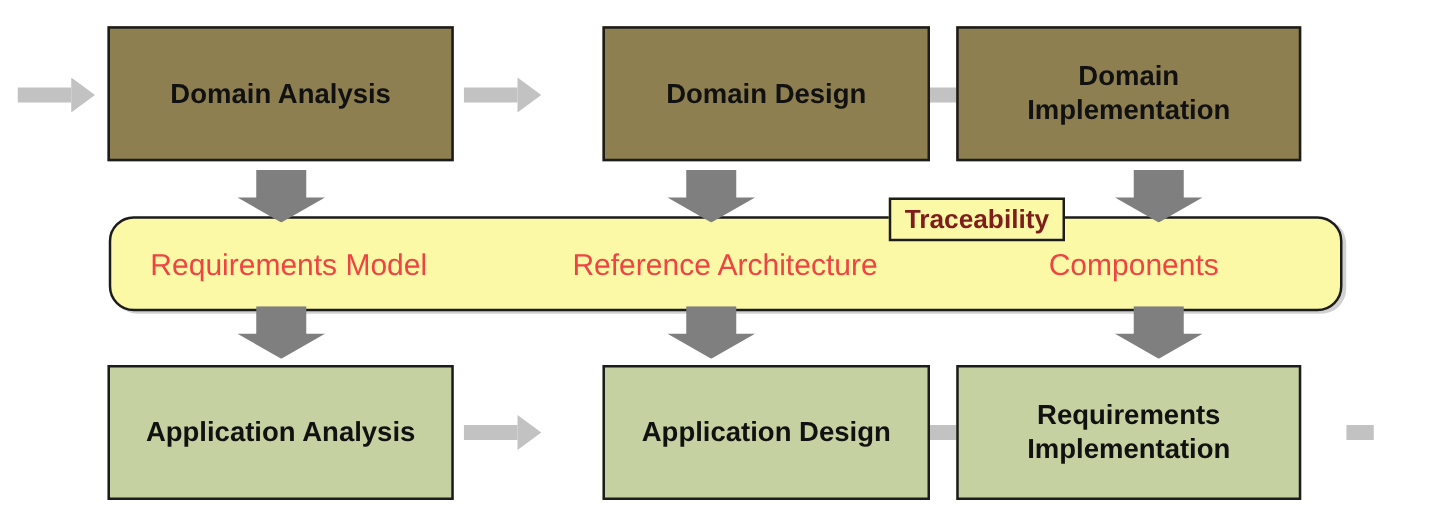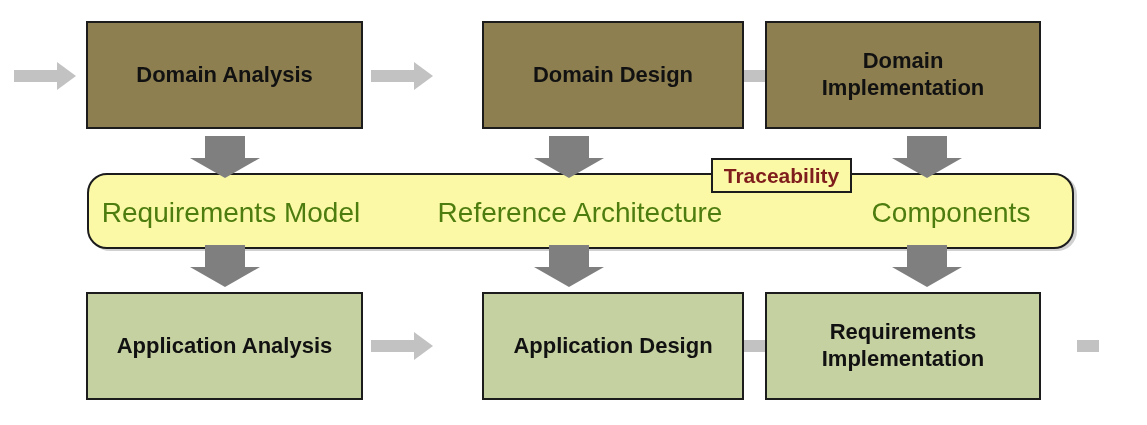--- a/index.html
+++ b/index.html
@@ -49,28 +49,28 @@
     background: var(--band, #fbf9a6);
     border: 2px solid var(--border, #1c1c1c);
     border-radius: 20px;
     box-shadow: 3px 2px 0 rgba(0,0,0,0.18);
     z-index: 1;
   }
   .artifact {
     position: absolute;
     top: 50%;
     transform: translate(-50%, -50%);
-    font-size: 28px;
-    color: #4d7c0f;
+    font-size: 24px;
+    color: #ef4444;
     white-space: nowrap;
     z-index: 2;
   }
   .artifact-1 { left: 231px; }
   .artifact-2 { left: 580px; }
-  .artifact-3 { left: 907px; margin-left: 44px; }
+  .artifact-3 { left: 907px; }
 
   .trace-tag {
     position: absolute;
     left: 695px;
     top: 158px;
     width: 141px;
     height: 35px;
     box-sizing: border-box;
     background: var(--band, #fbf9a6);
     border: 2px solid var(--border, #1c1c1c);

